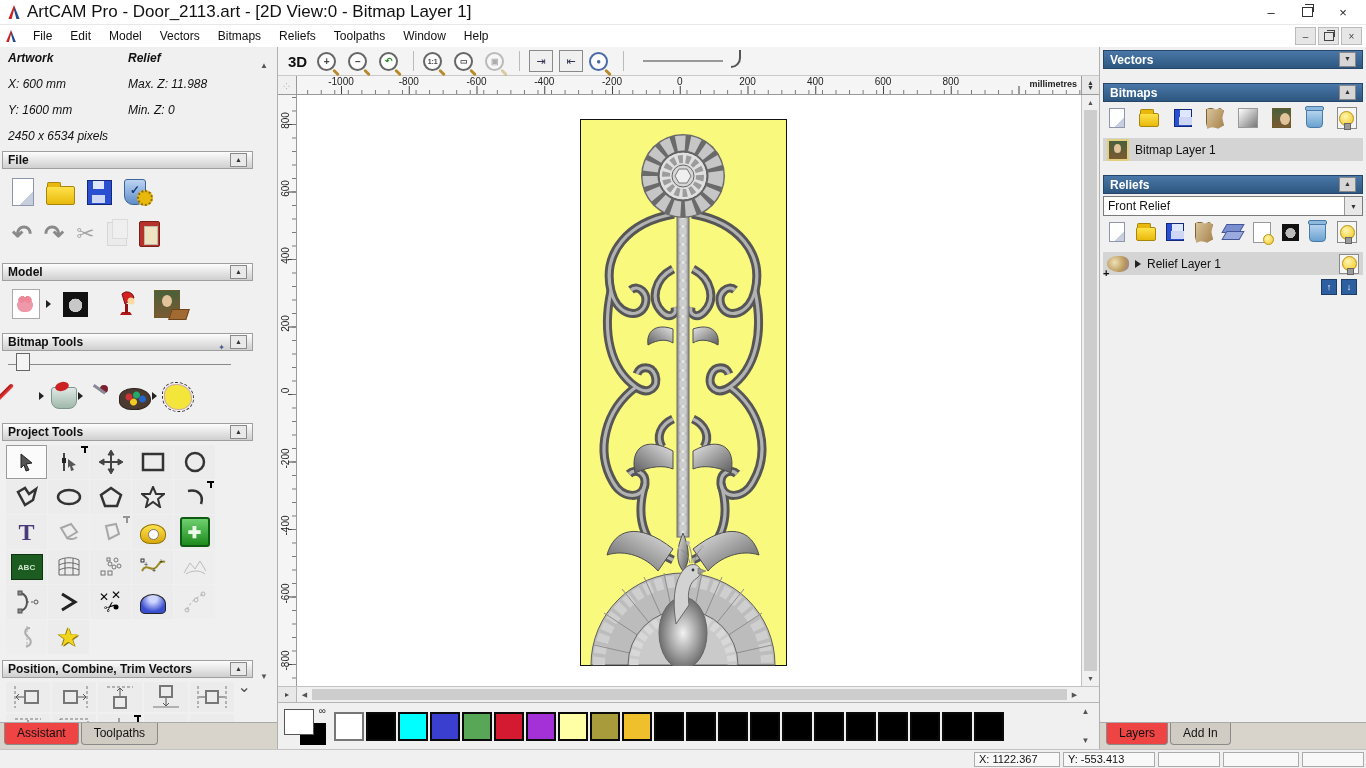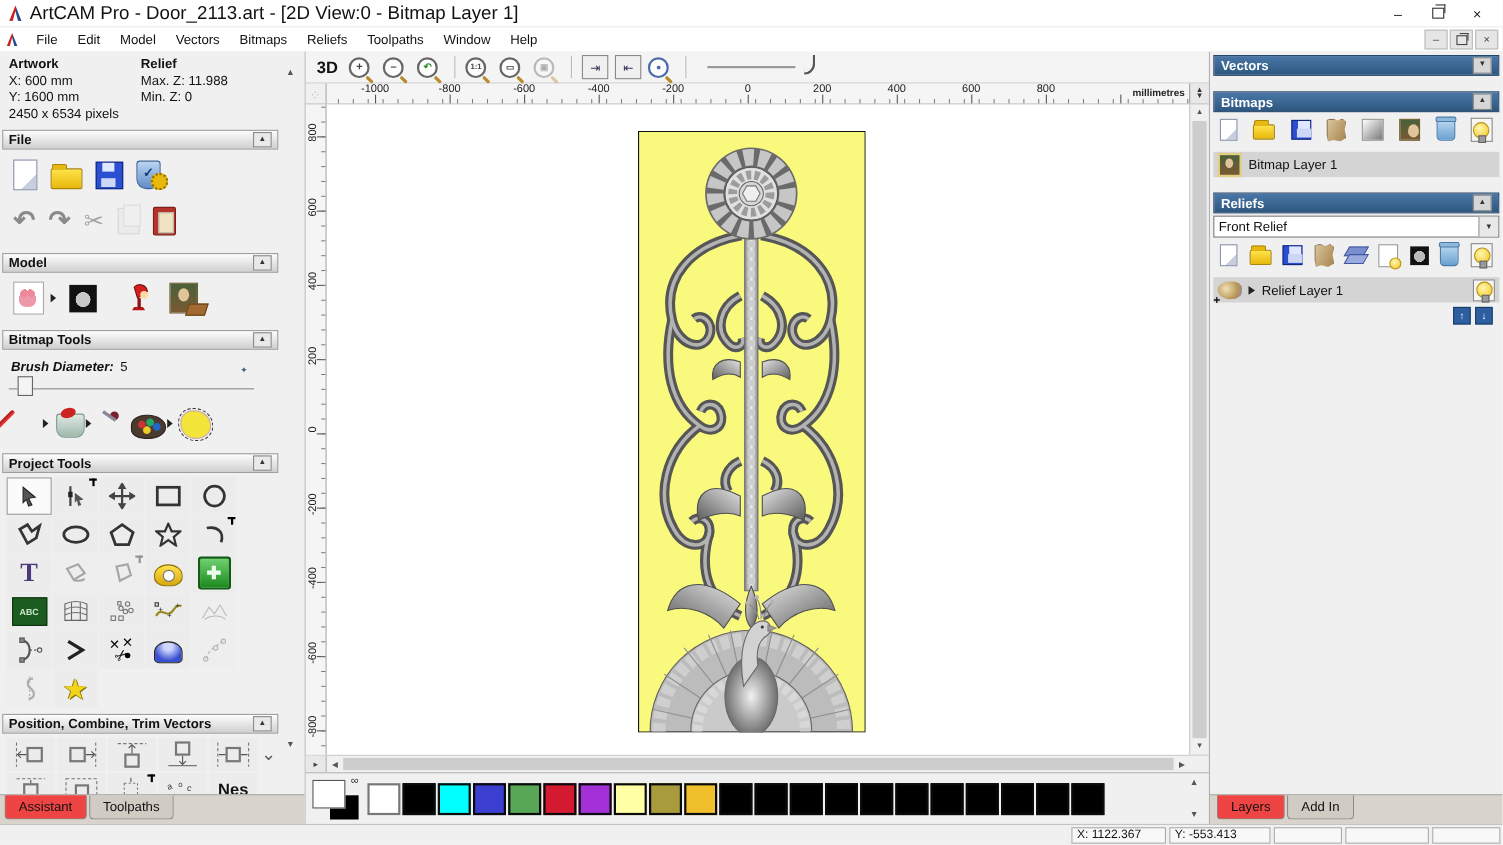--- a/index.html
+++ b/index.html
@@ -19,21 +19,21 @@
   .mdi-btn{width:19px;height:16px;background:#e6e6e6;border:1px solid #bbb;display:flex;align-items:center;justify-content:center;font-size:10px;color:#444;}
   .mdi-restore{width:8px;height:7px;border:1px solid #444;position:relative;}
   .mdi-restore::before{content:"";position:absolute;left:2px;top:-3px;width:7px;height:6px;border:1px solid #444;border-bottom:none;border-left:none;}
   
   .main{position:absolute;top:47px;left:0;right:0;bottom:18px;display:flex;}
   
   .left{width:277px;background:#f0f0f0;border-right:1px solid #b0b0b0;position:relative;overflow:hidden;}
   .lp{position:absolute;left:2px;top:0;width:251px;}
   .sec-h{height:16px;background:linear-gradient(#fdfdfd,#cfcfcf);border:1px solid #9f9f9f;display:flex;align-items:center;font-weight:bold;font-size:12px;padding:0 5px;margin-top:3px;}
   .collapse{margin-left:auto;width:15px;height:12px;border:1px solid #8a8a8a;background:#e9e9e9;font-size:7px;line-height:11px;text-align:center;color:#333;}
-  .pi-grid{display:grid;grid-template-columns:120px 1fr;padding:4px 6px 0 6px;row-gap:1px;font-size:12px;}
+  .pi-grid{display:grid;grid-template-columns:120px 1fr;padding:4px 6px 0 6px;row-gap:12px;font-size:12px;font-style:italic;}
   .pi-b{font-weight:bold;}
   .icon-row{display:flex;align-items:center;gap:12px;padding:6px 4px 2px 10px;height:34px;}
   .flyout{width:0;height:0;border-left:5px solid #222;border-top:4px solid transparent;border-bottom:4px solid transparent;margin-left:-6px;}
   
   .i-page{width:20px;height:26px;background:linear-gradient(135deg,#fff 70%,#c7cfdf 70%);border:1px solid #8d96ad;}
   .i-folder{width:27px;height:17px;background:linear-gradient(#ffe24a,#e8b90c);border:1px solid #a8860a;border-radius:2px;position:relative;margin-top:6px;}
   .i-folder::before{content:"";position:absolute;top:-5px;left:0;width:12px;height:4px;background:#e8b90c;border:1px solid #a8860a;border-bottom:none;border-radius:2px 2px 0 0;}
   .i-floppy{width:23px;height:23px;background:#2a4fd0;border:1px solid #14287a;position:relative;}
   .i-floppy::before{content:"";position:absolute;left:5px;top:0;width:11px;height:8px;background:#dfe6ff;}
   .i-floppy::after{content:"";position:absolute;left:4px;bottom:1px;width:13px;height:8px;background:#cdd6f5;}
@@ -257,23 +257,20 @@
             <circle cx="17" cy="11" r="3.5" fill="#ffd9a0"></circle>
           </svg>
         <span class="i-mona">
             <span class="i-monabook"></span>
           </span>
       </div>
 
       <div class="sec-h" style="margin-top:10px">
         <span>Bitmap Tools</span>
         <span class="collapse">▲</span>
-      </div>
-      <div class="brush-label">
-        <span>Brush Diameter:</span><span class="brush-val">5</span>
       </div>
       <div class="slider-row">
         <div class="slider-track"></div>
         <div class="slider-handle"></div>
         <span class="mini-diamond">✦</span>
       </div>
       <div class="icon-row" style="gap:7px">
         <span class="i-pencil"></span>
         <span class="flyout"></span>
         <span class="i-bucket"></span>

